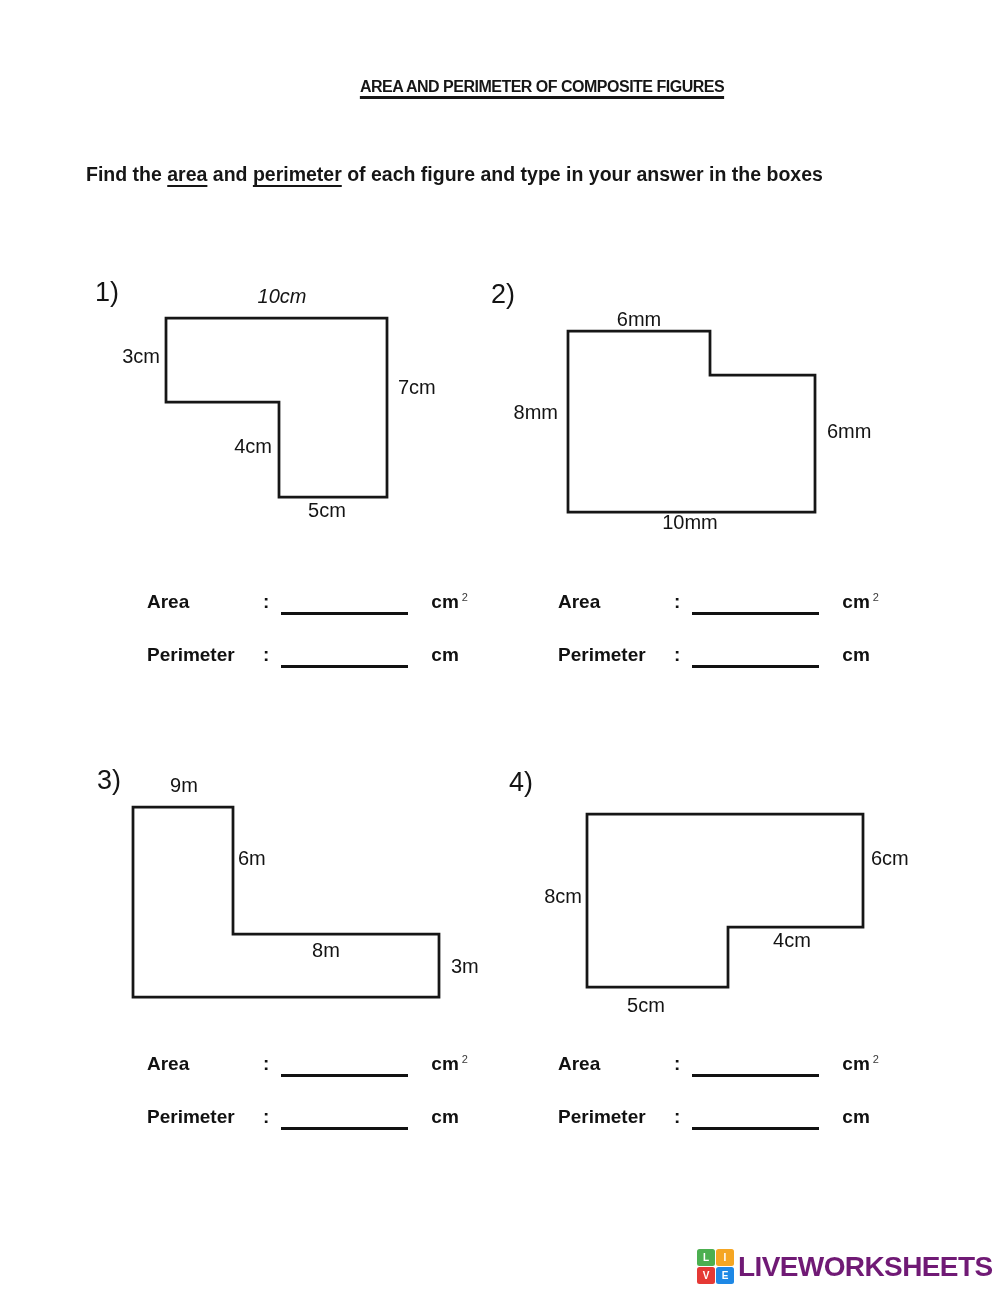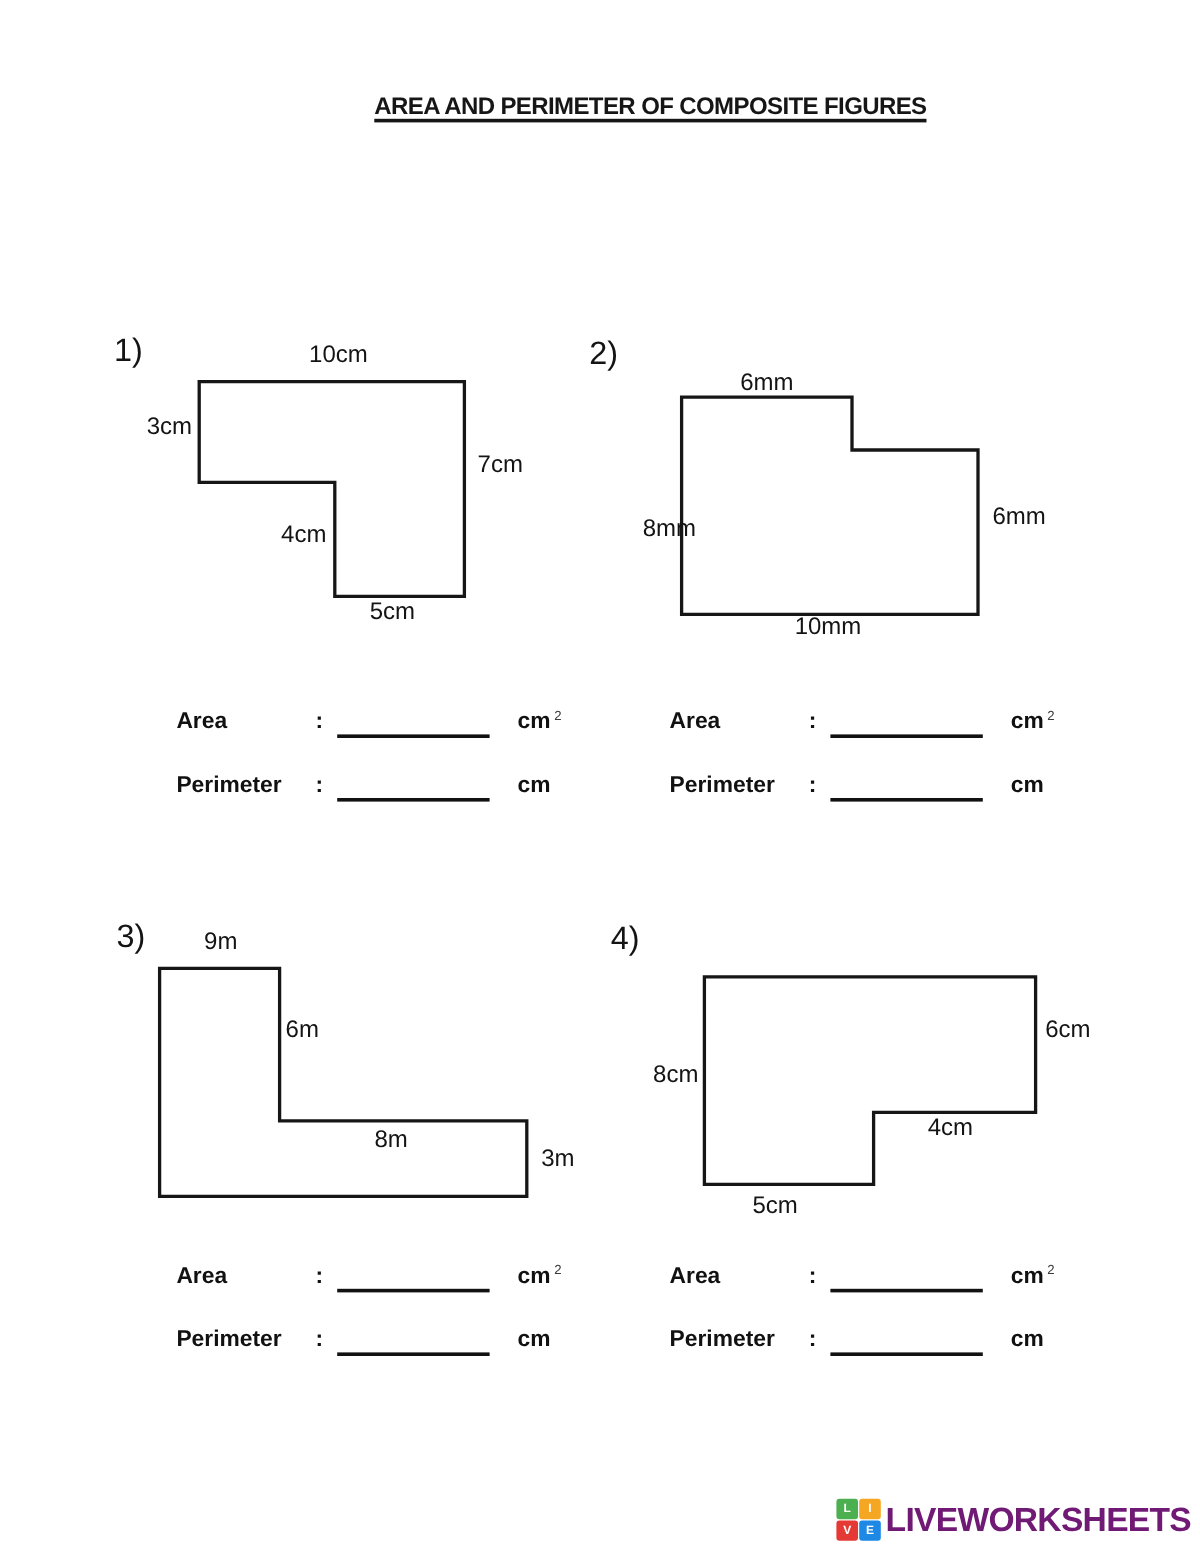--- a/index.html
+++ b/index.html
@@ -7,21 +7,21 @@
   body {
     width:1000px; height:1291px; position:relative;
     font-family:"Liberation Sans", sans-serif;
     color:#161616; overflow:hidden;
   }
   
   .title-wrap {
     position:absolute; top:78px; left:40px; width:960px; text-align:center;
   }
   .title-wrap span {
-    font-size:20px; font-weight:bold; letter-spacing:-0.5px;
+    font-size:16px; font-weight:bold; letter-spacing:-0.5px;
     text-decoration:underline; text-decoration-thickness:2.5px; text-underline-offset:4px;margin-left:44px;
   }
   
   .instruction {
     position:absolute; left:86px; top:160px; width:830px;
     font-size:19.5px; font-weight:bold; line-height:28px;
   }
   .instruction .uw {
     text-decoration:underline; text-decoration-thickness:2px; text-underline-offset:4px;
   }
@@ -59,38 +59,39 @@
   .logo-text { font-size:28px; font-weight:bold; letter-spacing:-0.6px; }
 </style>
 </head>
 <body>
 
 <div class="title-wrap">
   <span>AREA AND PERIMETER OF COMPOSITE FIGURES</span>
 </div>
 
 <div class="instruction">
+  <div><span>Find the </span><span class="uw">area</span><span> and </span><span class="uw">perimeter</span><span> of each figure and type in your answer in the boxes</span></div>
 </div>
 
 <div class="fig-number" style="left:95px; top:277px;">1)</div>
 <svg class="shape-svg" style="left:164px; top:316px;" width="225" height="184">
   <polygon points="2,2 223,2 223,181 115,181 115,86 2,86"></polygon>
 </svg>
-<div class="dim-label ctr" style="left:282px; top:285px;">10cm</div>
+<div class="dim-label ctr" style="left:282px; top:285px;font-style:italic;">10cm</div>
 <div class="dim-label ra" style="left:160px; top:345px;">3cm</div>
 <div class="dim-label" style="left:398px; top:376px;">7cm</div>
 <div class="dim-label ra" style="left:272px; top:435px;">4cm</div>
 <div class="dim-label ctr" style="left:327px; top:499px;">5cm</div>
 
 <div class="fig-number" style="left:491px; top:279px;">2)</div>
 <svg class="shape-svg" style="left:566px; top:329px;" width="252" height="186">
   <polygon points="2,2 144,2 144,46 249,46 249,183 2,183"></polygon>
 </svg>
 <div class="dim-label ctr" style="left:639px; top:308px;">6mm</div>
-<div class="dim-label ra" style="left:580px; top:401px;margin-top:29px;">8mm</div>
+<div class="dim-label ra" style="left:558px; top:401px;">8mm</div>
 <div class="dim-label" style="left:827px; top:420px;">6mm</div>
 <div class="dim-label ctr" style="left:690px; top:511px;">10mm</div>
 
 <div class="answers-block" style="left:147px; top:591px;">
   <div class="ans-row row-area">
     <span class="ans-label">Area</span>
     <span class="ans-colon">:</span>
     <input class="ans-input" type="text" value="" style="">
     <span class="ans-unit">cm</span>
     <span class="ans-sup">2</span>

